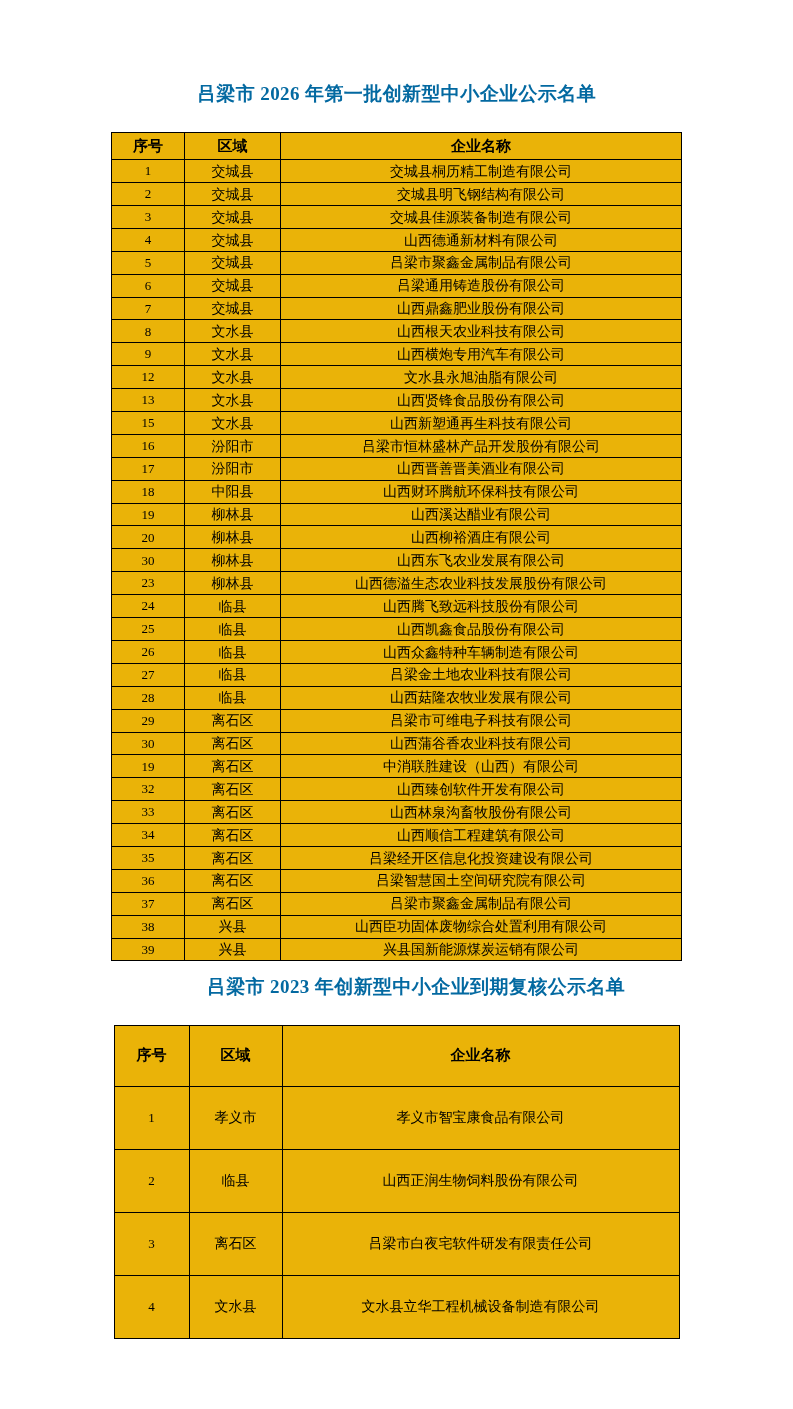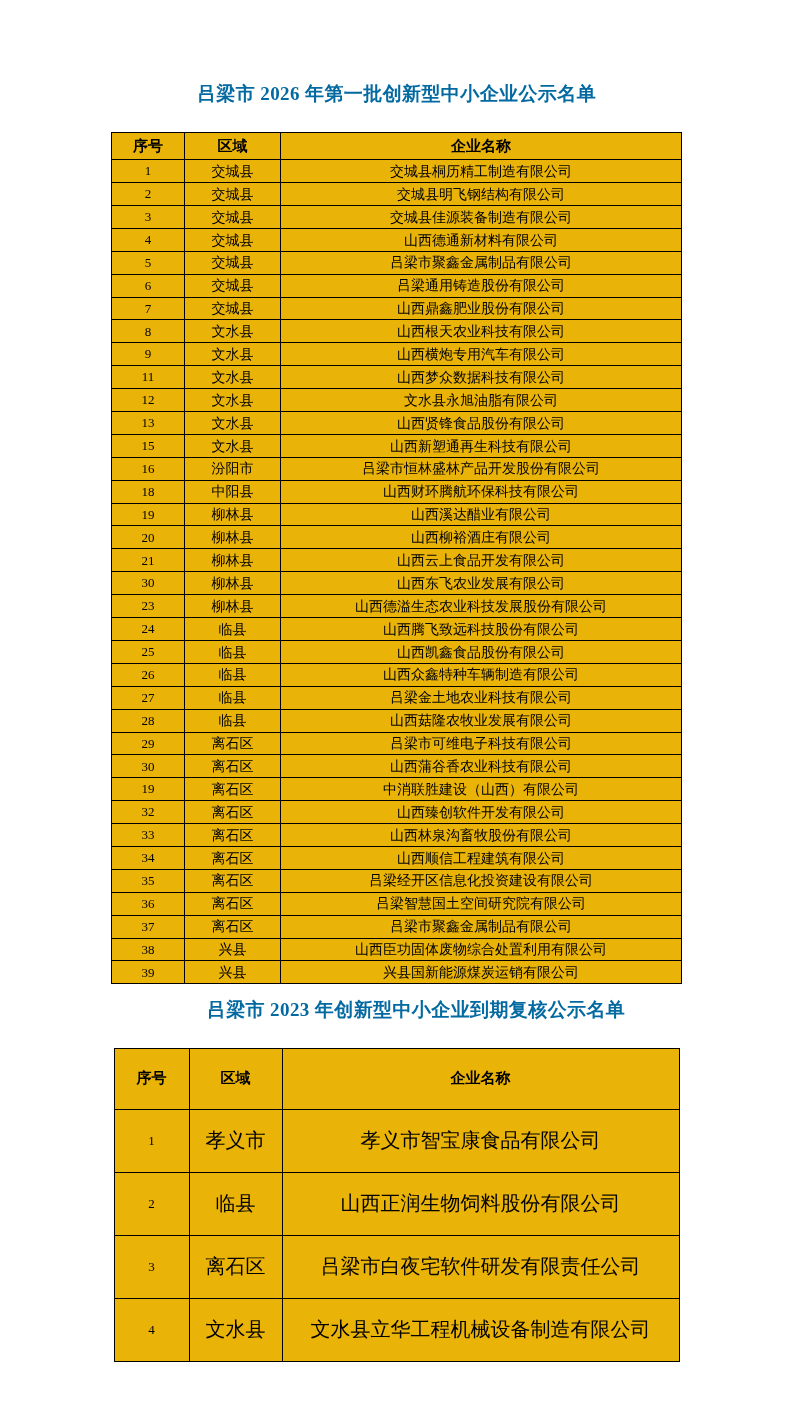--- a/index.html
+++ b/index.html
@@ -96,21 +96,21 @@
   #table-review col.c-area { width: 93px; }
   #table-review col.c-name { width: 397px; }
   #table-review thead th {
     height: 60px;
     font-weight: bold;
     font-size: 15px;
     font-family: "Liberation Serif", "DejaVu Serif", serif;
   }
   #table-review tbody td {
     height: 62px;
-    font-size: 20px;
+    font-size: 14px;
     white-space: nowrap;
     font-family: Liberation Serif, serif;
   }
   #table-review tbody td.cell-no {
     font-family: "Liberation Serif", "DejaVu Serif", serif;
     font-size: 13px;
   }
 </style>
 </head>
 <body>
@@ -173,63 +173,58 @@
             <td class="cell-no">8</td>
             <td class="cell-area">文水县</td>
             <td class="cell-name">山西根天农业科技有限公司</td>
           </tr>
           <tr>
             <td class="cell-no">9</td>
             <td class="cell-area">文水县</td>
             <td class="cell-name">山西横炮专用汽车有限公司</td>
           </tr>
           <tr>
-            <td class="cell-no">11</td>
-            <td class="cell-area">文水县</td>
-            <td class="cell-name">山西梦众数据科技有限公司</td>
-          </tr>
-          <tr>
             <td class="cell-no">12</td>
             <td class="cell-area">文水县</td>
             <td class="cell-name">文水县永旭油脂有限公司</td>
           </tr>
           <tr>
             <td class="cell-no">13</td>
             <td class="cell-area">文水县</td>
             <td class="cell-name">山西贤锋食品股份有限公司</td>
           </tr>
           <tr>
             <td class="cell-no">15</td>
             <td class="cell-area">文水县</td>
             <td class="cell-name">山西新塑通再生科技有限公司</td>
           </tr>
           <tr>
             <td class="cell-no">16</td>
             <td class="cell-area">汾阳市</td>
             <td class="cell-name">吕梁市恒林盛林产品开发股份有限公司</td>
           </tr>
           <tr>
+            <td class="cell-no">17</td>
+            <td class="cell-area">汾阳市</td>
+            <td class="cell-name">山西晋善晋美酒业有限公司</td>
+          </tr>
+          <tr>
             <td class="cell-no">18</td>
             <td class="cell-area">中阳县</td>
             <td class="cell-name">山西财环腾航环保科技有限公司</td>
           </tr>
           <tr>
             <td class="cell-no">19</td>
             <td class="cell-area">柳林县</td>
             <td class="cell-name">山西溪达醋业有限公司</td>
           </tr>
           <tr>
             <td class="cell-no">20</td>
             <td class="cell-area">柳林县</td>
             <td class="cell-name">山西柳裕酒庄有限公司</td>
-          </tr>
-          <tr>
-            <td class="cell-no">21</td>
-            <td class="cell-area">柳林县</td>
-            <td class="cell-name">山西云上食品开发有限公司</td>
           </tr>
           <tr>
             <td class="cell-no">30</td>
             <td class="cell-area">柳林县</td>
             <td class="cell-name">山西东飞农业发展有限公司</td>
           </tr>
           <tr>
             <td class="cell-no">23</td>
             <td class="cell-area">柳林县</td>
             <td class="cell-name">山西德溢生态农业科技发展股份有限公司</td>

